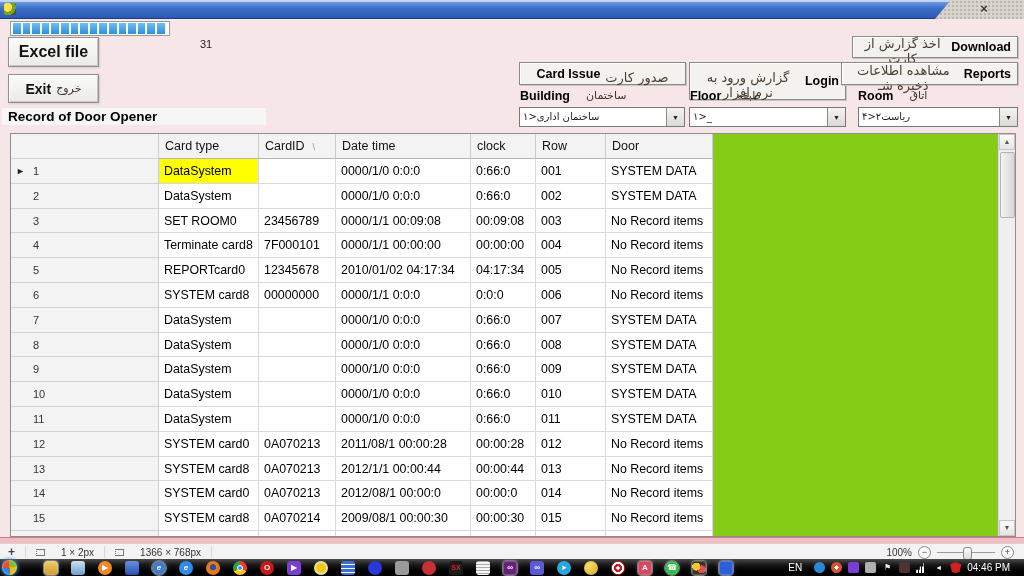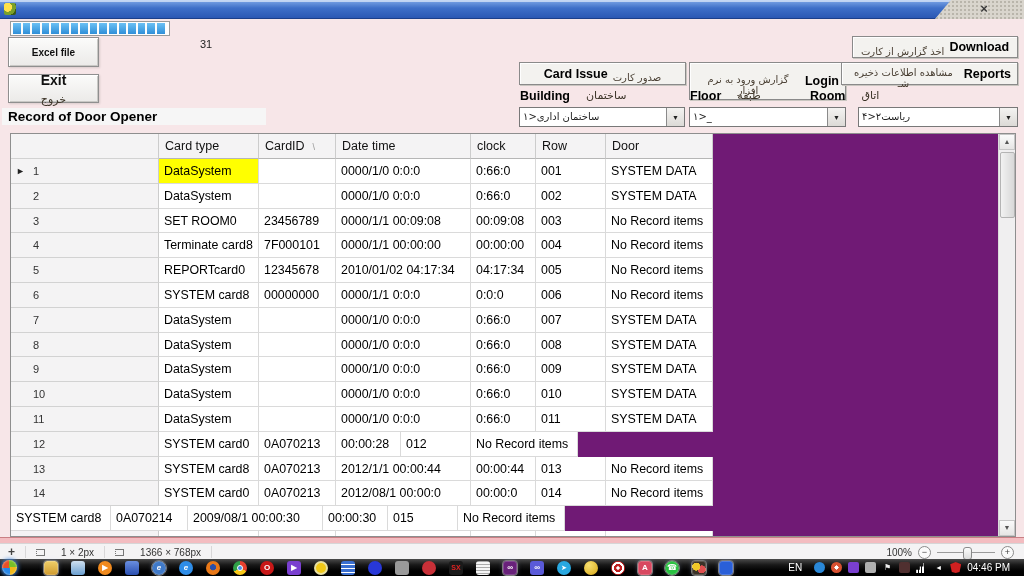--- a/index.html
+++ b/index.html
@@ -21,53 +21,53 @@
     font-weight:bold;font-size:13px;line-height:16px;text-align:center;cursor:default;}
 
   
   .pbar{left:10px;top:21px;width:160px;height:15px;border:1px solid #9a9a9a;background:#fdfdfd;
     display:flex;align-items:center;gap:2px;padding:1px 2px;box-sizing:border-box;}
   .pseg{width:7.6px;height:11px;background:linear-gradient(#6cc0f4,#2f8fd8);flex:none;}
   .count31{left:200px;top:38px;font-size:11px;color:#222;}
   .btn3d{background:linear-gradient(#fbfbfa,#ebeae8);border:1px solid #8f8f8f;
     box-shadow:inset 1px 1px 0 #ffffff,inset -1px -1px 0 #c9c8c5,1px 1px 2px rgba(0,0,0,.12);
     display:flex;align-items:center;justify-content:center;gap:5px;box-sizing:border-box;cursor:default;}
-  .btn-excel{left:8px;top:37px;width:91px;height:30px;font-size:10px;font-weight:bold;color:#111;}
-  .btn-exit{left:8px;top:74px;width:91px;height:29px;flex-direction:column;}
+  .btn-excel{left:8px;top:37px;width:91px;height:30px;font-size:16px;font-weight:bold;color:#111;}
+  .btn-exit{left:8px;top:74px;width:91px;height:29px;}
   .btn-exit .en{font-size:14px;font-weight:bold;color:#111;}
   .btn-exit .fa{font-size:11px;color:#3c3428;}
   .recordlbl{left:2px;top:108px;width:264px;height:17px;background:#f6f6f6;
     font-size:13.5px;font-weight:bold;color:#000;line-height:17px;padding-left:6px;box-sizing:border-box;}
 
   
   .btnflat{background:#f3f2ef;border:1px solid #8a8a8a;box-shadow:inset 1px 1px 0 rgba(255,255,255,.9),1px 1px 0 #c9c6c0;
     display:flex;align-items:center;justify-content:center;gap:5px;box-sizing:border-box;cursor:default;}
   .btnflat .en{font-size:12.5px;font-weight:bold;color:#000;}
-  .btnflat .fa{font-size:10px;color:#4a4034;margin-top:8px;}
+  .btnflat .fa{font-size:13px;color:#4a4034;margin-top:8px;}
   .btn-download{left:852px;top:36px;width:166px;height:22px;}
   .btn-cardissue{left:519px;top:62px;width:167px;height:23px;}
   .btn-login{left:689px;top:62px;width:157px;height:38px;}
   .btn-reports{left:841px;top:62px;width:177px;height:23px;}
   .selgrp{display:flex;align-items:center;gap:16px;height:15px;}
   .selgrp .en{font-size:12.5px;font-weight:bold;color:#000;}
   .selgrp .fa{font-size:11px;color:#3c3428;}
   .lbl-building{left:520px;top:88px;}
   .lbl-floor{left:690px;top:88px;}
-  .lbl-room{left:810px;top:88px;text-align:right;}
+  .lbl-room{left:858px;top:88px;text-align:right;}
   .combo{height:20px;background:#fff;border:1px solid #787878;box-sizing:border-box;display:flex;}
   .combo .val{flex:1;font-size:10px;color:#222;line-height:18px;padding:0 3px;direction:rtl;text-align:left;
     overflow:hidden;white-space:nowrap;}
   .combo .drop{width:17px;background:linear-gradient(#f4f3f1,#dcdad6);border-left:1px solid #8a8a8a;
     display:flex;align-items:center;justify-content:center;font-size:7px;color:#222;cursor:default;}
   .cmb-building{left:519px;top:107px;width:166px;}
   .cmb-floor{left:689px;top:107px;width:157px;}
   .cmb-room{left:858px;top:107px;width:160px;}
 
   
-  .grid{left:10px;top:133px;width:1006px;height:404px;background:#701a75;border:1px solid #8e8e8e;
+  .grid{left:10px;top:133px;width:1006px;height:404px;background:#84cc16;border:1px solid #8e8e8e;
     box-sizing:border-box;overflow:hidden;}
   .ghead,.grow{display:flex;}
   .ghead{height:25px;}
   .grow{height:24.8px;}
   .cell{box-sizing:border-box;overflow:hidden;white-space:nowrap;flex:none;}
   .hcell{background:#f4f3f4;border-right:1px solid #cccccc;border-bottom:1px solid #b6b6b6;
     font-size:12.5px;color:#111;line-height:24px;padding-left:6px;}
   .rowhead{width:148px;background:#f4f3f4;border-right:1px solid #cccccc;border-bottom:1px solid #d2d2d2;
     position:relative;font-size:11px;color:#333;line-height:24px;padding-left:22px;}
   .marker{position:absolute;left:5px;top:0;font-size:9px;color:#222;}
@@ -343,20 +343,21 @@
         <div class="cell dcell c2"></div>
         <div class="cell dcell c3">0000/1/0 0:0:0</div>
         <div class="cell dcell c4">0:66:0</div>
         <div class="cell dcell c5">011</div>
         <div class="cell dcell c6">SYSTEM DATA</div>
       </div>
       <div class="grow">
         <div class="cell rowhead"><span>12</span></div>
         <div class="cell dcell c1">SYSTEM card0</div>
         <div class="cell dcell c2">0A070213</div>
+        <div class="cell dcell c3">2011/08/1 00:00:28</div>
         <div class="cell dcell c4">00:00:28</div>
         <div class="cell dcell c5">012</div>
         <div class="cell dcell c6">No Record items</div>
       </div>
       <div class="grow">
         <div class="cell rowhead"><span>13</span></div>
         <div class="cell dcell c1">SYSTEM card8</div>
         <div class="cell dcell c2">0A070213</div>
         <div class="cell dcell c3">2012/1/1 00:00:44</div>
         <div class="cell dcell c4">00:00:44</div>
@@ -366,20 +367,21 @@
       <div class="grow">
         <div class="cell rowhead"><span>14</span></div>
         <div class="cell dcell c1">SYSTEM card0</div>
         <div class="cell dcell c2">0A070213</div>
         <div class="cell dcell c3">2012/08/1 00:00:0</div>
         <div class="cell dcell c4">00:00:0</div>
         <div class="cell dcell c5">014</div>
         <div class="cell dcell c6">No Record items</div>
       </div>
       <div class="grow">
+        <div class="cell rowhead"><span>15</span></div>
         <div class="cell dcell c1">SYSTEM card8</div>
         <div class="cell dcell c2">0A070214</div>
         <div class="cell dcell c3">2009/08/1 00:00:30</div>
         <div class="cell dcell c4">00:00:30</div>
         <div class="cell dcell c5">015</div>
         <div class="cell dcell c6">No Record items</div>
       </div>
       <div class="grow">
         <div class="cell rowhead"><span></span></div>
         <div class="cell dcell c1"></div>

